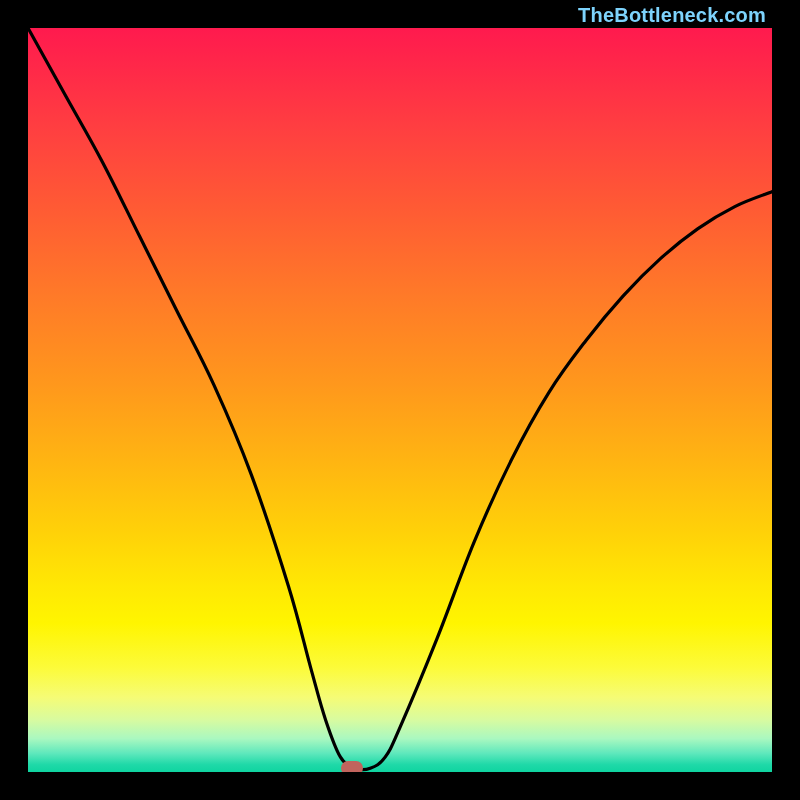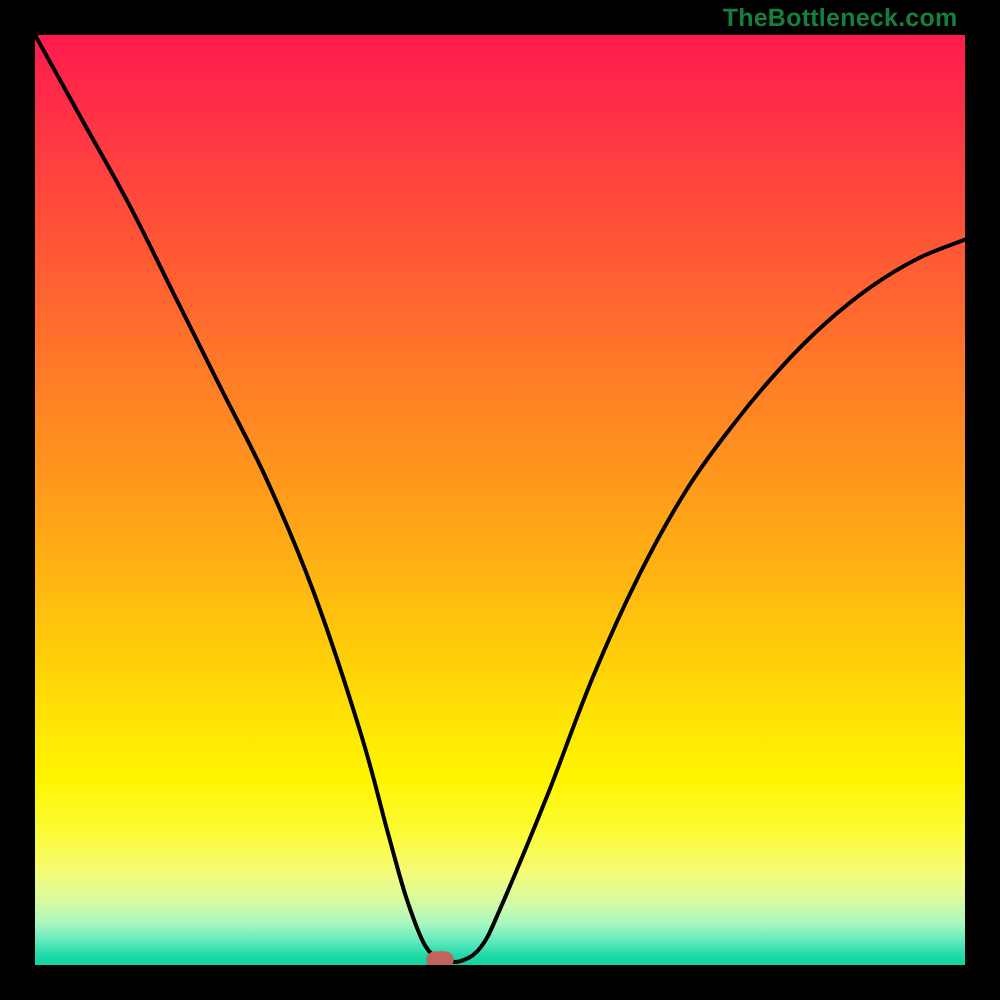--- a/index.html
+++ b/index.html
@@ -46,21 +46,21 @@
       #0fd4a0 100%
     );
   }
   .watermark {
     position: absolute;
     top: 4px;
     right: 34px;
     font-family: Arial, Helvetica, sans-serif;
     font-size: 20px;
     font-weight: bold;
-    color: #15803d;
+    color: #7dd3fc;
     letter-spacing: 0.2px;
   }
   svg.curve {
     position: absolute;
     top: 28px;
     left: 28px;
     width: 744px;
     height: 744px;
   }
   .marker {

